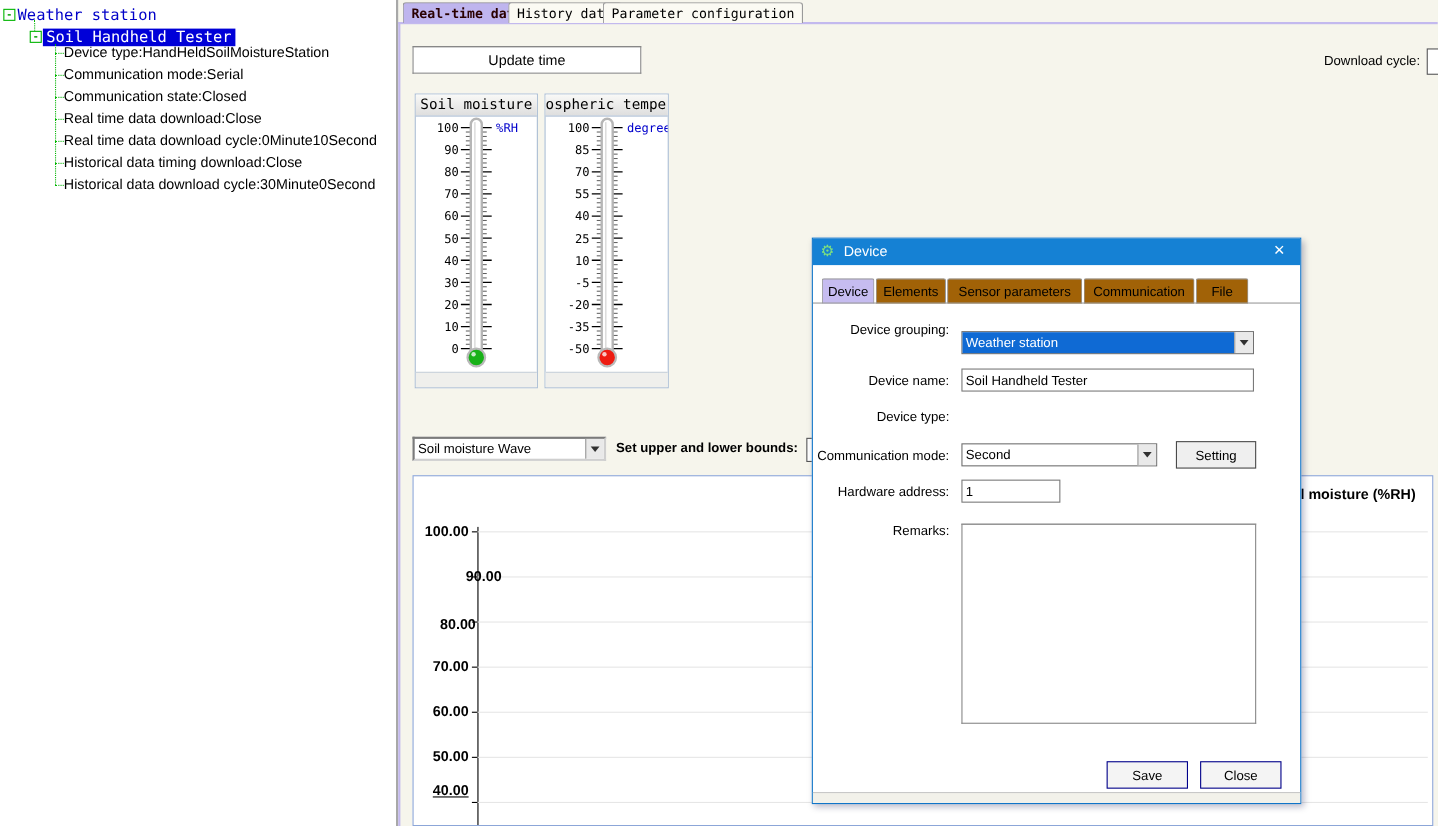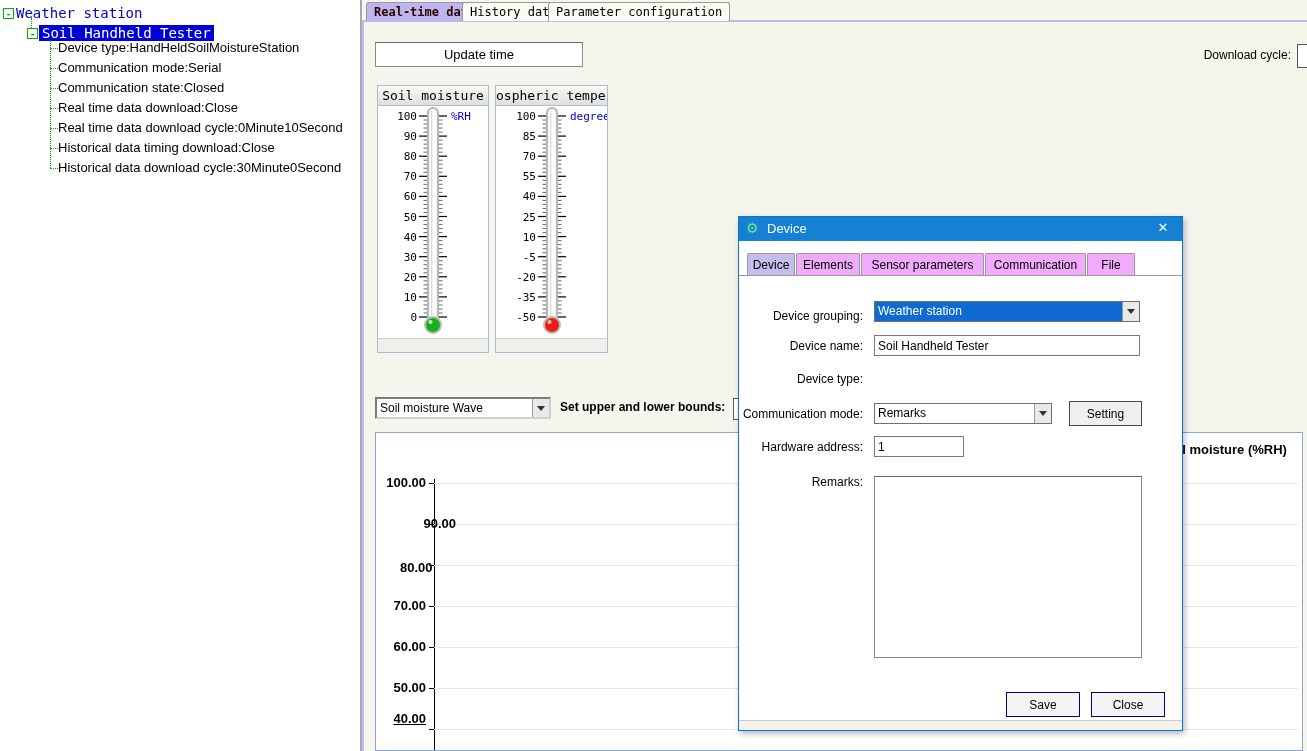--- a/index.html
+++ b/index.html
@@ -73,21 +73,21 @@
   .dialog { position:absolute; left:738px; top:216px; width:445px; height:515px;
             background:#ffffff; border:1px solid #1075c8; z-index:10;
             box-shadow:2px 3px 6px rgba(0,0,60,.28); }
   .dialog-titlebar { position:absolute; left:0; top:0; right:0; height:24px;
             background:#1581d4; color:#fff; }
   .dialog-title { position:absolute; left:28px; top:4px; font-size:13px; color:#fff; }
   .gear-icon { position:absolute; left:7px; top:3px; font-size:14px; color:#7ee07e; }
   .dialog-close { position:absolute; right:10px; top:3px; font-size:13px; color:#fff;
             cursor:pointer; width:18px; text-align:center; }
   .dlg-tab { position:absolute; top:36px; height:23px; line-height:22px; font-size:12px;
-             text-align:center; background:#f0abfc; border:1px solid #9a9a9a;
+             text-align:center; background:#a16207; border:1px solid #9a9a9a;
              border-bottom:none; border-radius:2px 2px 0 0; cursor:pointer; }
   .dlg-tab.selected { background:#c6bcf0; }
   .dlg-tabline { position:absolute; left:0; right:0; top:58px; height:1px; background:#9a9a9a; }
   .fld-label { position:absolute; left:0; width:124px; text-align:right; font-size:12px;
                color:#000; white-space:nowrap; }
   .fld-input { position:absolute; background:#fff; border:1px solid #7a7a7a;
                font-size:12px; padding:0 3px; font-family:"Liberation Sans",sans-serif; }
   .combo-sel { background:#0f6ad4; color:#fff; }
   .btn { position:absolute; background:#f4f4f4; border:1px solid #00008b; font-size:12px;
          text-align:center; cursor:pointer; font-family:"Liberation Sans",sans-serif; }
@@ -429,34 +429,34 @@
     <span class="dialog-close">✕</span>
   </div>
 
   <div class="dlg-tab selected" style="left:8px;  width:48px;">Device</div>
   <div class="dlg-tab" style="left:57px;  width:64px;">Elements</div>
   <div class="dlg-tab" style="left:122px; width:123px;">Sensor parameters</div>
   <div class="dlg-tab" style="left:246px; width:101px;">Communication</div>
   <div class="dlg-tab" style="left:348px; width:48px;">File</div>
   <div class="dlg-tabline"></div>
 
-  <div class="fld-label" style="top:92px;">Device grouping:</div>
+  <div class="fld-label" style="top:76px;">Device grouping:</div>
   <div class="combo" style="left:135px; top:84px; width:266px; height:21px;">
     <div class="combo-value combo-sel">Weather station</div>
     <div class="combo-arrow"></div>
   </div>
 
   <div class="fld-label" style="top:122px;">Device name:</div>
   <input class="fld-input" style="left: 135px; top: 118px; width: 266px; height: 21px;" value="Soil Handheld Tester">
 
   <div class="fld-label" style="top:155px;">Device type:</div>
 
   <div class="fld-label" style="top:190px;">Communication mode:</div>
   <div class="combo" style="left:135px; top:186px; width:178px; height:21px;">
-    <div class="combo-value">Remarks</div>
+    <div class="combo-value">Second</div>
     <div class="combo-arrow"></div>
   </div>
   <button class="setting-btn">Setting</button>
 
   <div class="fld-label" style="top:223px;">Hardware address:</div>
   <input class="fld-input" style="left: 135px; top: 219px; width: 90px; height: 21px;" value="1">
 
   <div class="fld-label" style="top:258px;">Remarks:</div>
   <textarea class="remarks-area" style=""></textarea>
 

